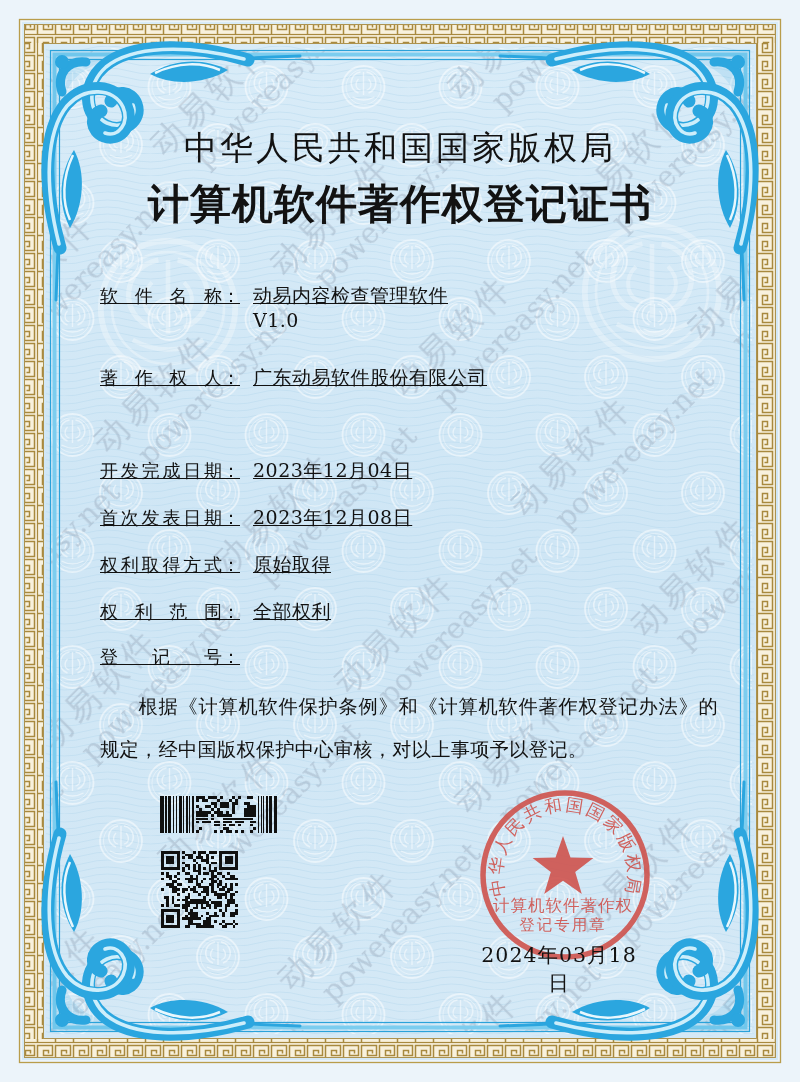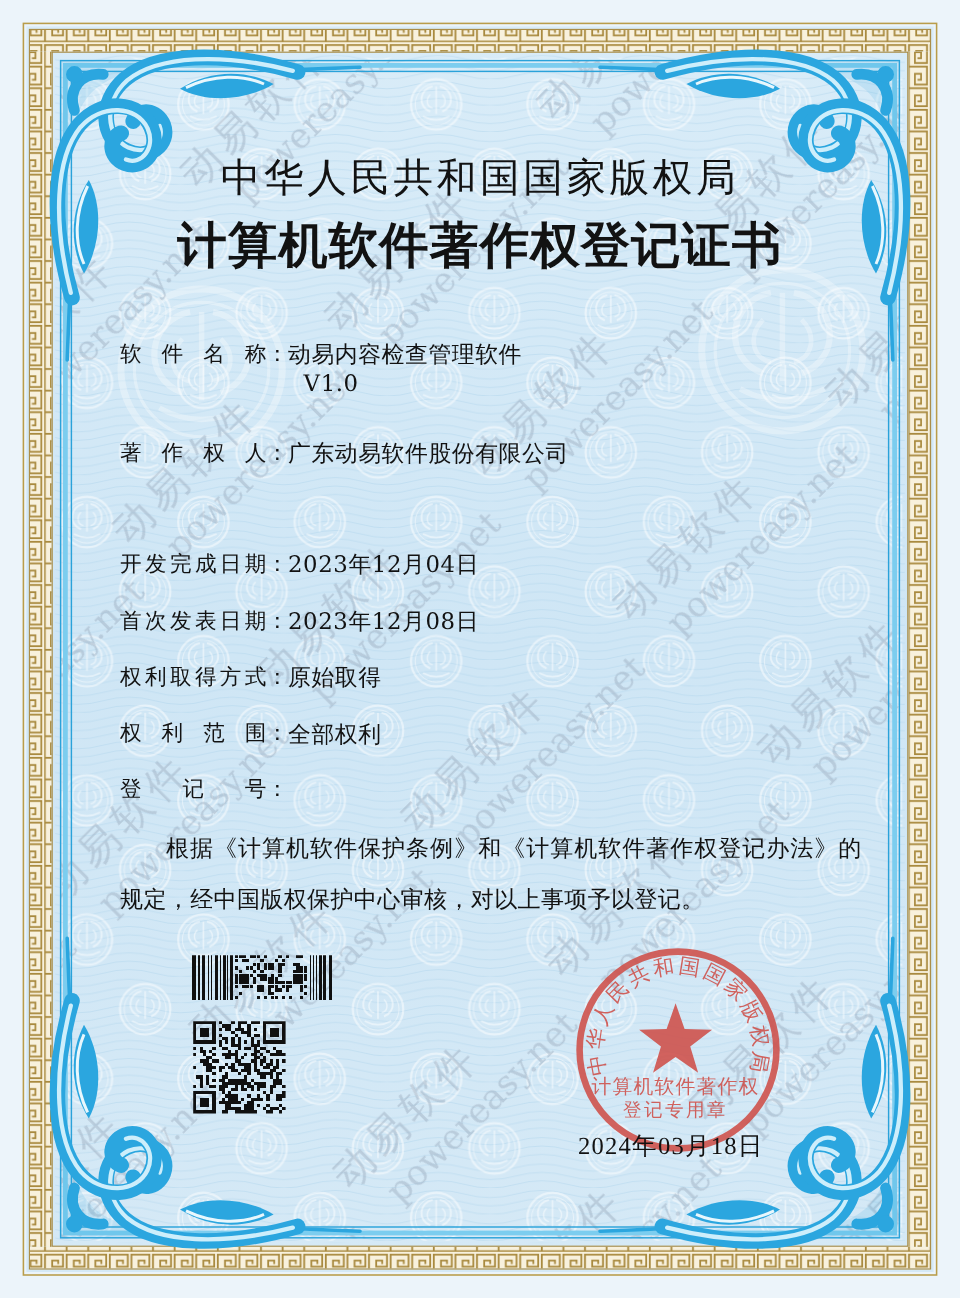--- a/index.html
+++ b/index.html
@@ -7,28 +7,28 @@
     position:relative;width:800px;height:1082px;margin:0 auto;overflow:hidden;
     background:#22c55e;
     font-family:"DejaVu Serif","Liberation Serif",serif;color:#121212;
   }
   .bg{position:absolute;left:0;top:0;width:800px;height:1082px;display:block;}
   .abs{position:absolute;}
   .title{top:126px;left:0;width:100%;text-align:center;font-size:33px;letter-spacing:3px;white-space:nowrap;}
   .subtitle{top:177px;left:0;width:100%;text-align:center;font-size:41px;font-weight:bold;letter-spacing:1px;white-space:nowrap;}
   .certno{top:243px;right:92px;font-size:17px;white-space:nowrap;}
   .certno .v{margin-left:16px;letter-spacing:0.5px;}
-  .frow{position:absolute;left:100px;display:flex;align-items:flex-start;white-space:nowrap;}
+  .frow{position:absolute;left:100px;display:flex;align-items:center;white-space:nowrap;text-decoration:underline;}
   .flabel{display:inline-block;width:122px;font-size:18px;text-align:justify;text-align-last:justify;}
   .fcolon{font-size:18px;}
-  .fvalue{font-size:19px;letter-spacing:0.5px;}
+  .fvalue{font-size:19px;margin-left:13px;letter-spacing:0.5px;}
   .fvalue2{left:253px;font-size:19px;letter-spacing:0.5px;}
   .statement{top:685px;left:100px;width:618px;font-size:19.2px;line-height:43px;
     text-indent:2em;letter-spacing:0.3px;margin:0;text-align:justify;}
-  .issue-date{top:941px;left:478px;width:162px;text-align:center;font-size:20.5px;letter-spacing:1px;font-family:Liberation Serif, serif;}
+  .issue-date{top:941px;left:478px;width:162px;text-align:center;font-size:20.5px;letter-spacing:1px;}
   .codes{shape-rendering:crispEdges;}
 </style>
 </head>
 <body>
 
 <div class="page">
 
   <svg class="bg" viewBox="0 0 800 1082" xmlns="http://www.w3.org/2000/svg">
     <defs>
       <linearGradient id="bgGrad" x1="0" y1="0" x2="0" y2="1">

